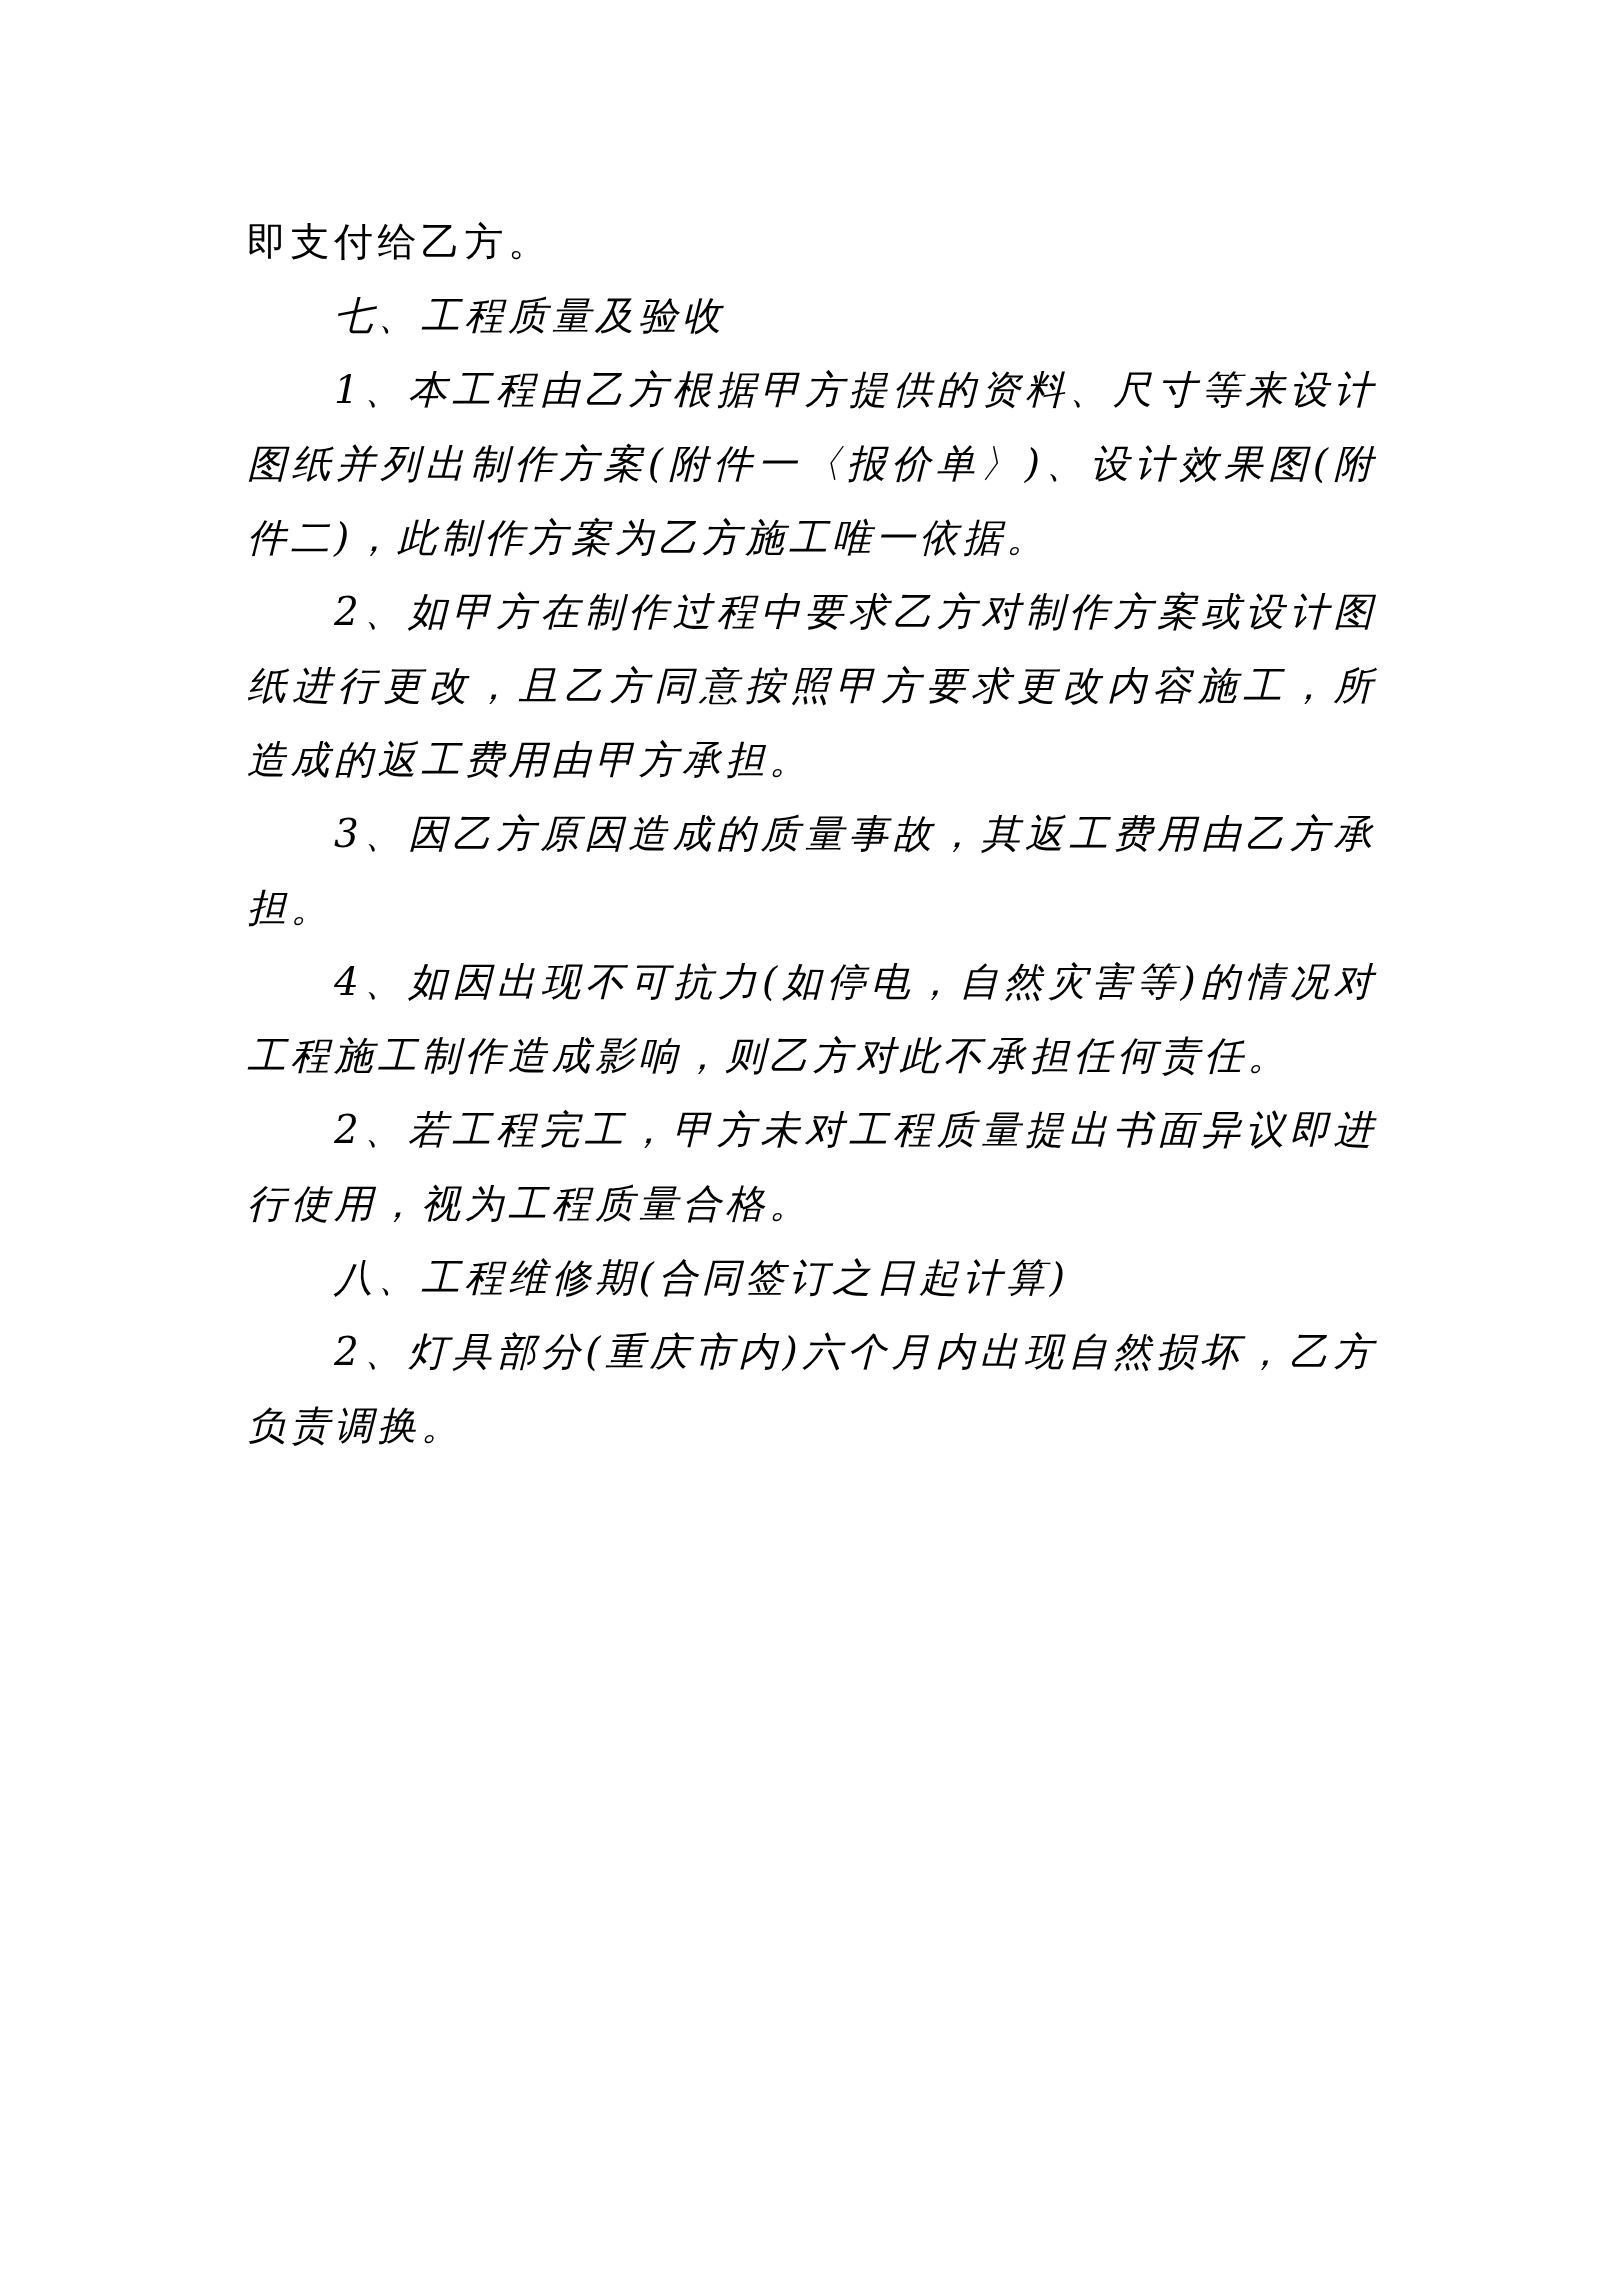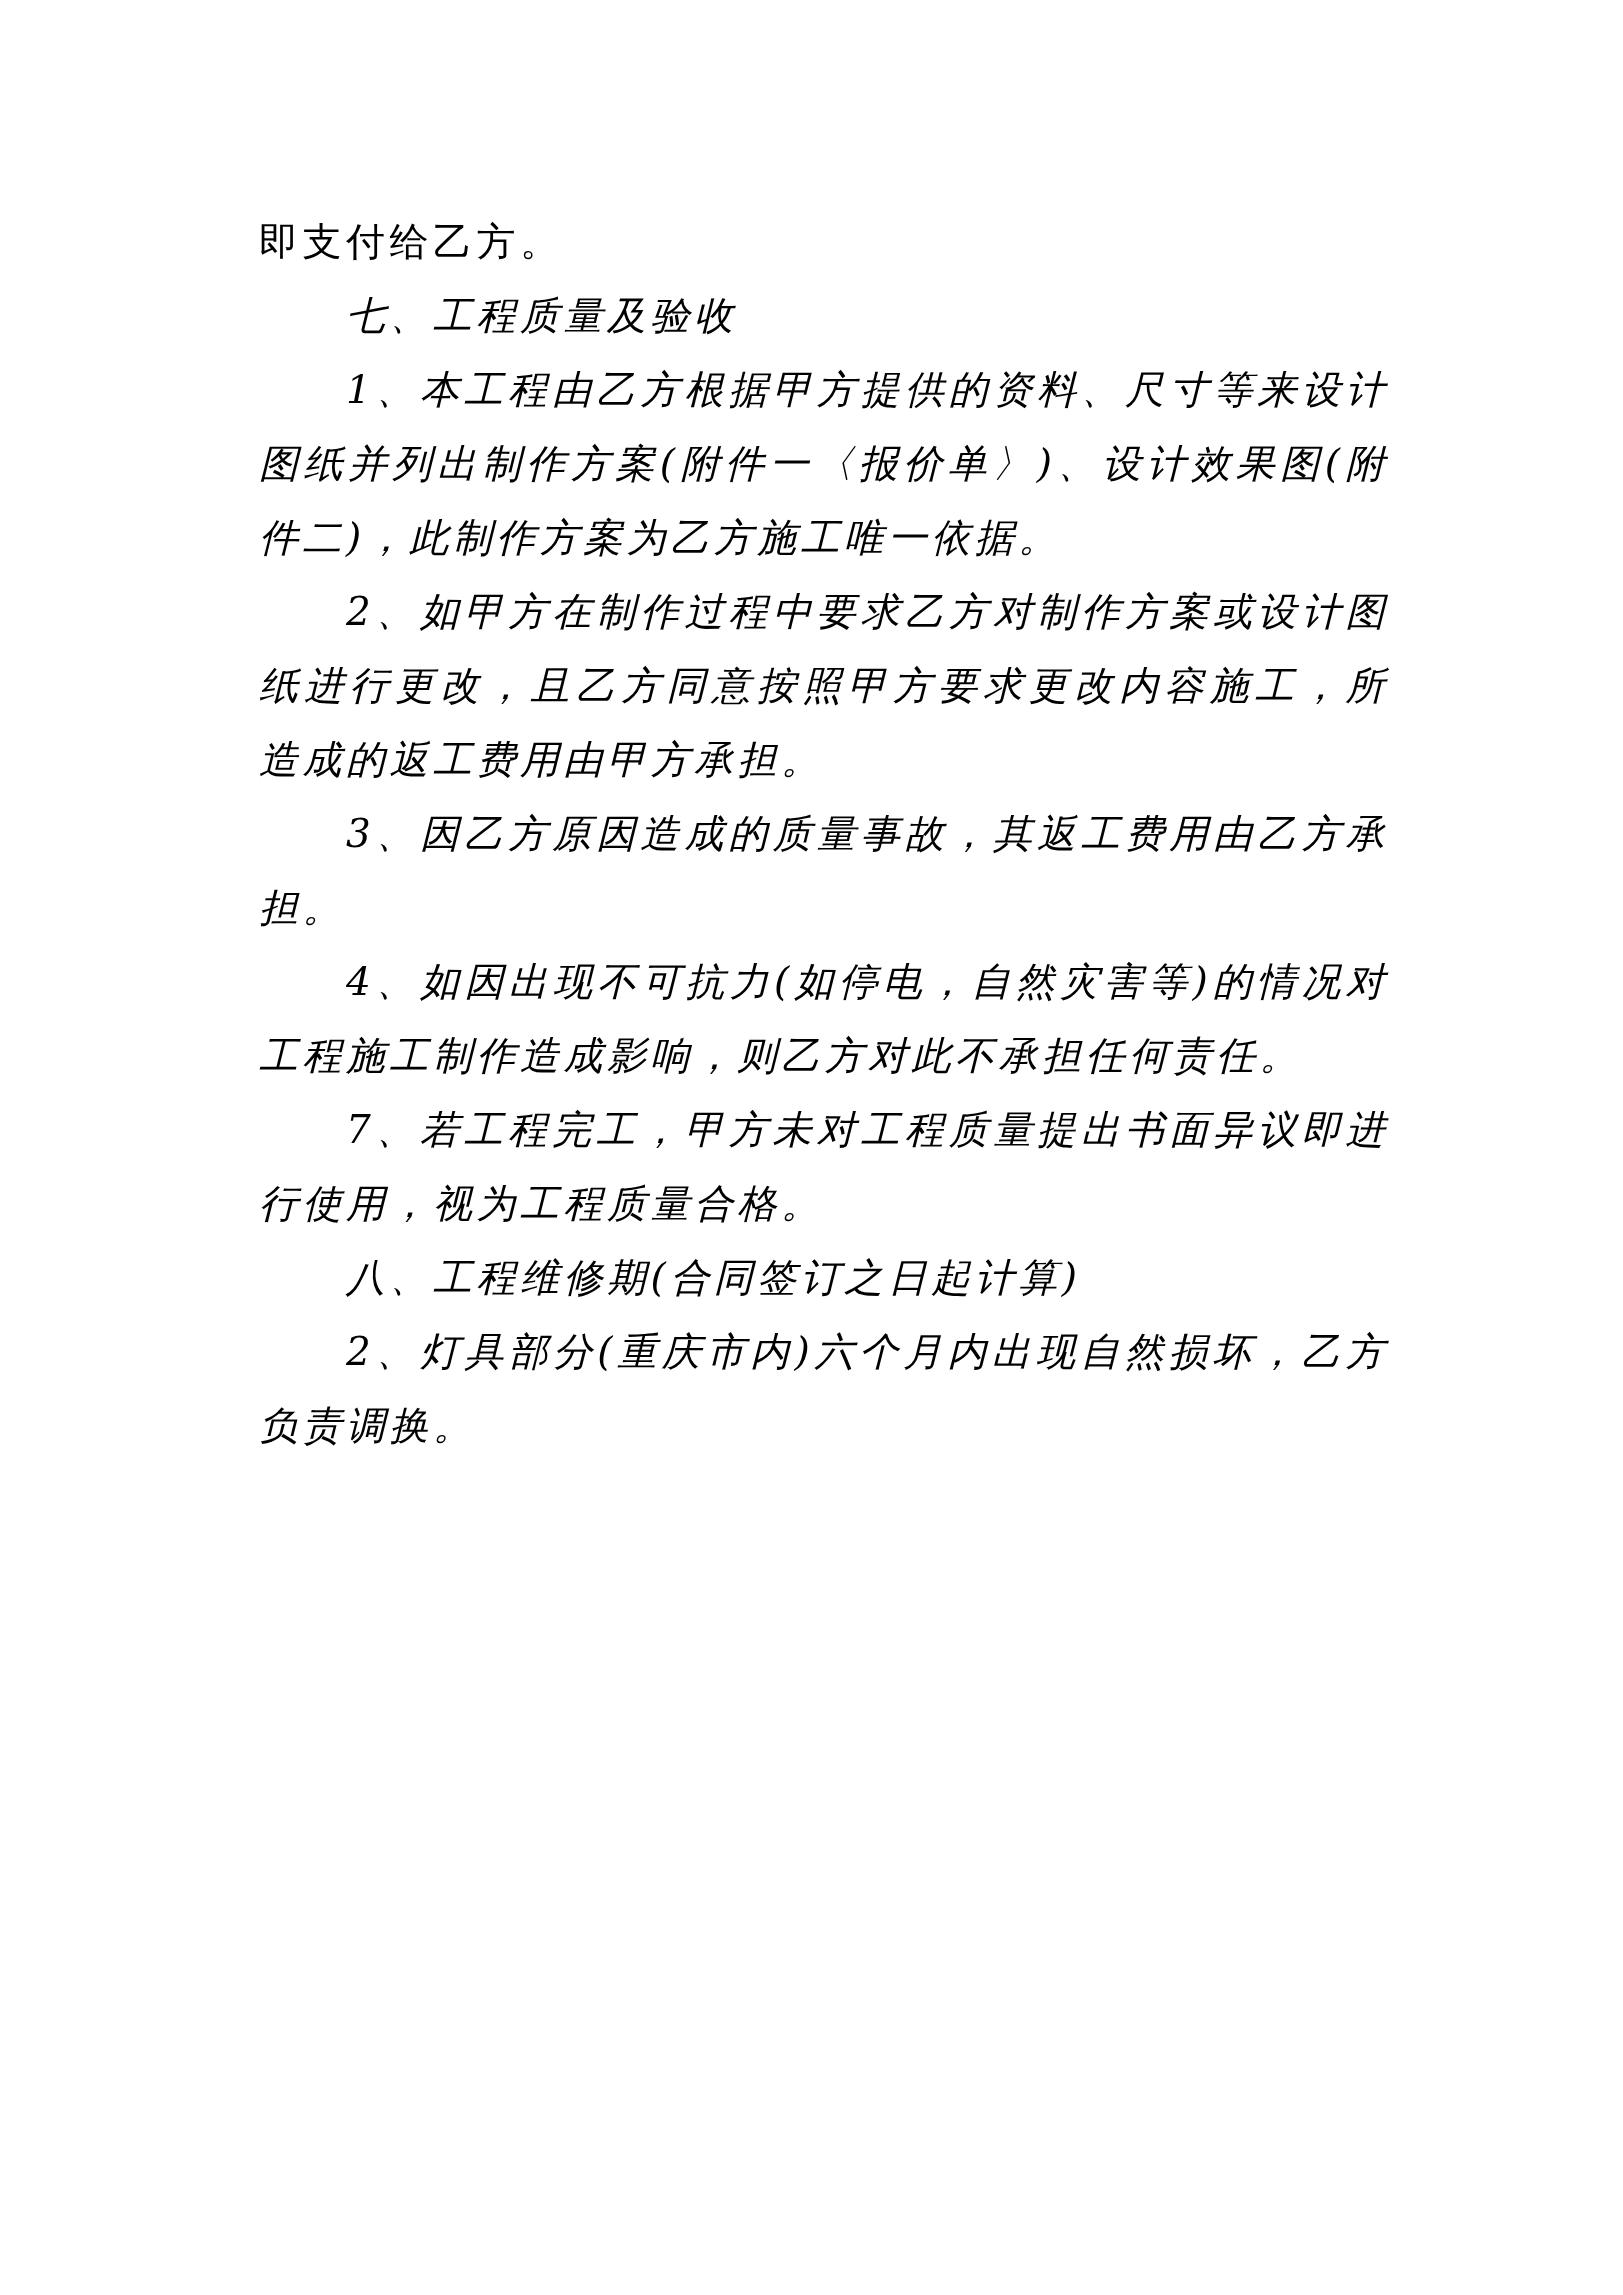--- a/index.html
+++ b/index.html
@@ -7,21 +7,21 @@
     padding: 0;
   }
   body {
     width: 1623px;
     height: 2295px;
     overflow: hidden;
     position: relative;
   }
   .page {
     position: absolute;
-    left: 12px;
+    left: 0;
     top: 0;
     width: 1316px;
     height: 2295px;
   }
   .text-block {
     position: absolute;
     left: 247px;
     top: 205px;
     width: 1130px;
     font-family: "DejaVu Serif", "Liberation Serif", serif;
@@ -45,18 +45,18 @@
 <body style="background: rgb(255, 255, 255);">
 
 <div class="page">
   <div class="text-block" id="paragraph-container" style="color: rgb(0, 0, 0);">
       <p class="para">即支付给乙方。</p>
       <p class="para indent">七、工程质量及验收</p>
       <p class="para indent">1、本工程由乙方根据甲方提供的资料、尺寸等来设计图纸并列出制作方案(附件一〈报价单〉)、设计效果图(附件二)，此制作方案为乙方施工唯一依据。</p>
       <p class="para indent">2、如甲方在制作过程中要求乙方对制作方案或设计图纸进行更改，且乙方同意按照甲方要求更改内容施工，所造成的返工费用由甲方承担。</p>
       <p class="para indent">3、因乙方原因造成的质量事故，其返工费用由乙方承担。</p>
       <p class="para indent">4、如因出现不可抗力(如停电，自然灾害等)的情况对工程施工制作造成影响，则乙方对此不承担任何责任。</p>
-      <p class="para indent">7、若工程完工，甲方未对工程质量提出书面异议即进行使用，视为工程质量合格。</p>
+      <p class="para indent">2、若工程完工，甲方未对工程质量提出书面异议即进行使用，视为工程质量合格。</p>
       <p class="para indent">八、工程维修期(合同签订之日起计算)</p>
       <p class="para indent">2、灯具部分(重庆市内)六个月内出现自然损坏，乙方负责调换。</p>
     </div>
 </div>
 
 
 </body></html>

